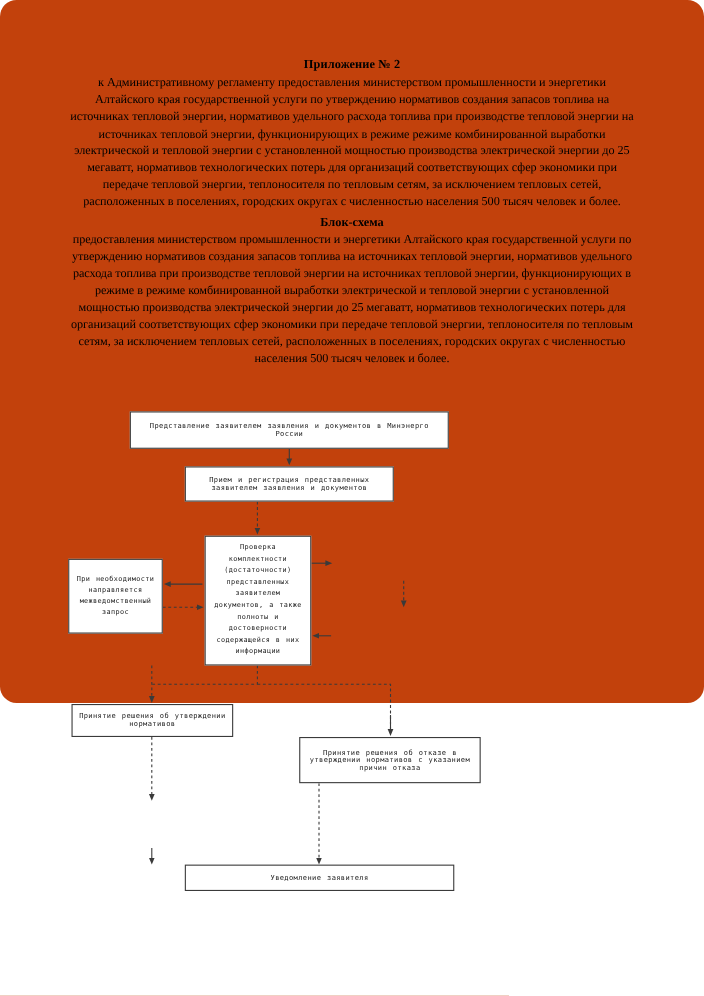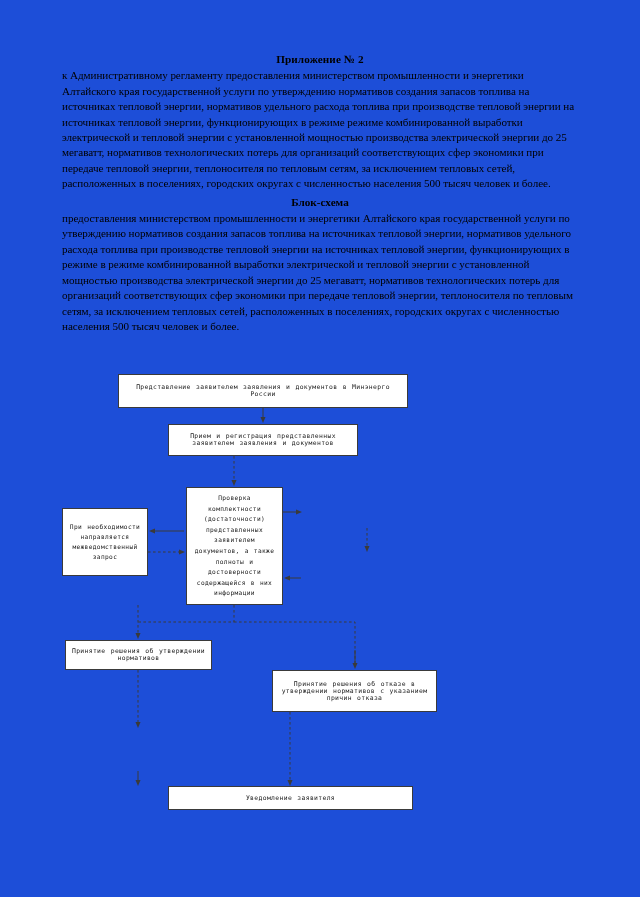--- a/index.html
+++ b/index.html
@@ -15,41 +15,42 @@
     font-family: "Liberation Serif", "DejaVu Serif", serif;
     color: #000000;
     overflow: hidden;
   }
 
   
   .page {
     position: absolute;
     left: 0; top: 0;
     width: 640px;
-    height: 897px;
-    background: #1d4ed8;
+    height: 639px;
+    background: #c2410c;
+    border-radius: 15px;
   }
 
   
   .doc-text {
     position: absolute;
     left: 62px;
     top: 52px;
     width: 516px;
   }
   .title {
     text-align: center;
     font-weight: bold;
     font-size: 11.2px;
     line-height: 15.4px;
     margin: 0 0 1px 0;
     letter-spacing: 0.1px;
   }
   .para {
-    text-align: left;
+    text-align: center;
     font-size: 11.1px;
     line-height: 15.4px;
     margin: 0;
     letter-spacing: -0.05px;
   }
   .subtitle {
     text-align: center;
     font-weight: bold;
     font-size: 11.2px;
     line-height: 15.4px;

